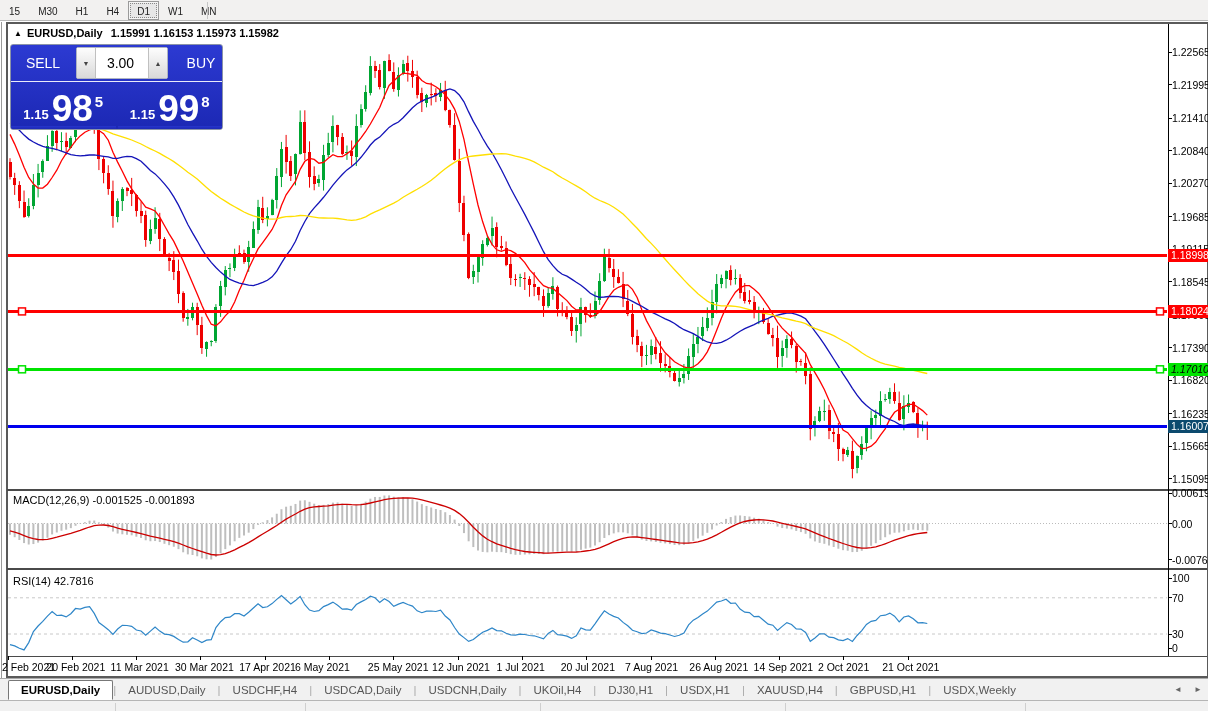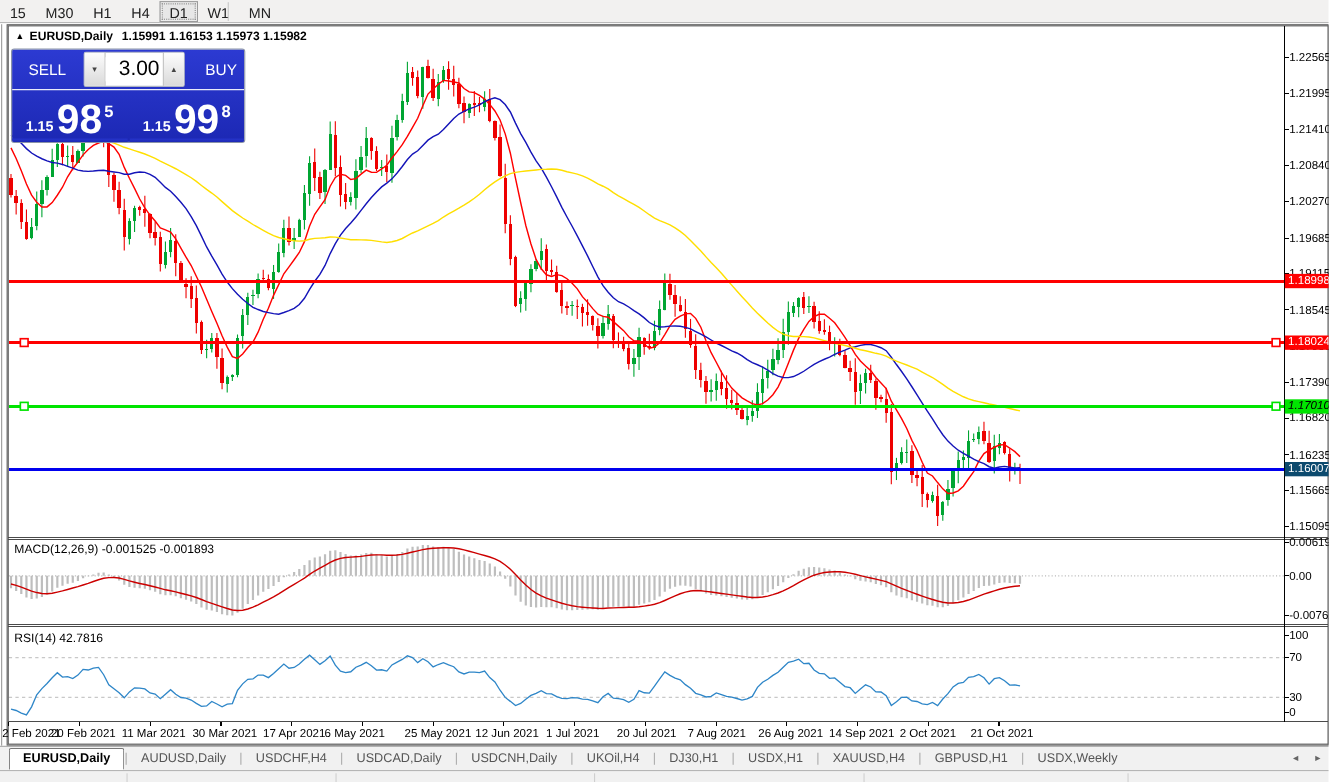--- a/index.html
+++ b/index.html
@@ -4,21 +4,21 @@
 <style>
   * { margin:0; padding:0; box-sizing:border-box; }
   html,body { background:#fff; }
   body { font-family:"Liberation Sans","DejaVu Sans",sans-serif; }
   .app { position:relative; width:1208px; height:711px; background:#fff; overflow:hidden; }
 
   
   .toolbar { position:absolute; left:0; top:0; width:1208px; height:21px;
              background:#f2f1f0; border-bottom:1px solid #b9b9b9; }
   .tf-btn { position:relative; display:inline-block; height:19px; line-height:19px;
-            padding:0 8px; margin-top:1px; font-size:13px; color:#222;
+            padding:0 8px; margin-top:1px; font-size:10px; color:#222;
             border:1px solid transparent; cursor:default; }
   .tf-btn.active { background:#e7e7e7; border:1px solid #9a9a9a;
             box-shadow:inset 0 0 0 1px #f5f5f5; outline:1px dotted #888; outline-offset:-3px; }
   .tb-sep { position:absolute; left:207px; top:2px; width:1px; height:17px; background:#c6c6c6; }
 
   
   .chart-window { position:absolute; left:6px; top:22px; width:1202px; height:656px;
                   background:#fff; border:1px solid #5a5a5a; }
   .win-edge { position:absolute; left:1px; top:22px; width:3px; height:656px; background:#fff;
               border-left:1px solid #9a9a9a; }
@@ -42,21 +42,21 @@
                  border-radius:3px; overflow:hidden; }
   .tp-row1 { display:flex; height:37px; border-bottom:1px solid rgba(255,255,255,.9); }
   .tp-sell,.tp-buy { flex:0 0 64px; background:transparent; border:none; color:#fff;
                  font-size:14px; font-family:inherit; cursor:pointer; }
   .tp-vol { flex:1; display:flex; align-items:center; justify-content:center;
             background:#fff; border:1px solid #aeb4c2; margin:2px 1px; border-radius:2px; }
   .vol-btn { width:19px; height:100%; background:linear-gradient(#fdfdfd,#d9d9d9);
              border:none; font-size:7px; color:#444; cursor:pointer; }
   .vol-btn.vd { border-right:1px solid #c0c0c0; }
   .vol-btn.vu { border-left:1px solid #c0c0c0; }
-  .vol-input { width:52px; border:none; outline:none; font-size:19px; text-align:right;
+  .vol-input { width:52px; border:none; outline:none; font-size:14px; text-align:center;
                font-family:inherit; color:#000; background:#fff; padding-right:3px; }
   .tp-row2 { display:flex; height:47px; gap:2px; }
   .tp-price { flex:1; color:#fff; display:flex; align-items:flex-end; justify-content:center;
               padding-bottom:4px; cursor:pointer; background:linear-gradient(#2735cc,#1a25ad);margin-top:44px; }
   .tp-price .sm { font-size:13px; font-weight:700; margin-right:3px; margin-bottom:4px; }
   .tp-price .big { font-size:37px; font-weight:600; line-height:34px; }
   .tp-price .sup { font-size:15px; font-weight:700; margin-left:2px; margin-bottom:16px; }
 
   
   .tabbar { position:absolute; left:0; top:678px; width:1208px; height:22px;

